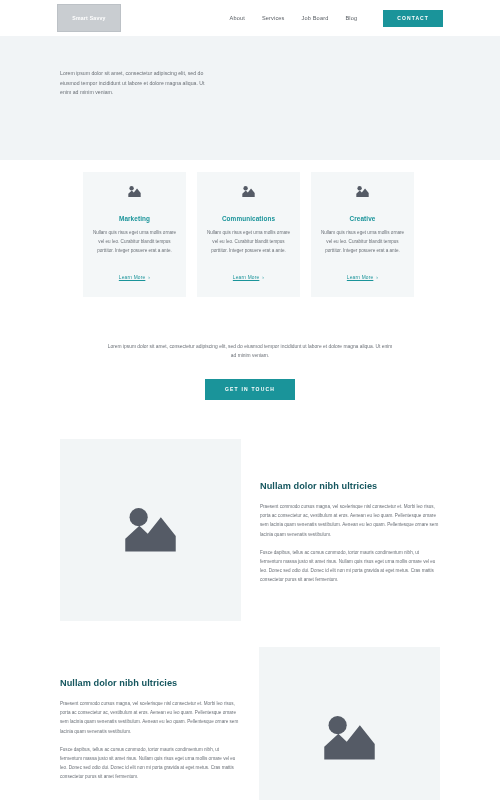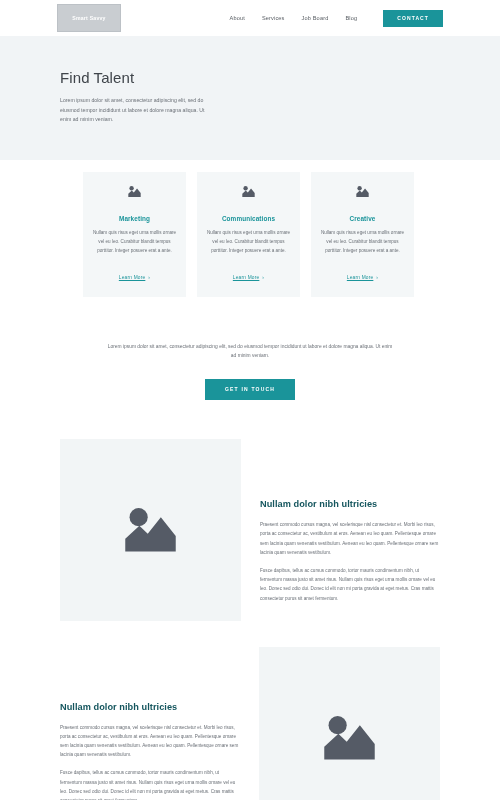--- a/index.html
+++ b/index.html
@@ -160,21 +160,21 @@
     border: none;
     text-transform: uppercase;
     line-height: 1;
     cursor: pointer;
     font-family: "Liberation Sans", sans-serif;
   }
 
   
   .feature {
     display: flex;
-    align-items: center;
+    align-items: flex-start;
     gap: 19px;
     padding: 0 60px 0 60px;
   }
   .feature-a { margin-top: 39px; }
   .feature-b { margin-top: 26px; }
 
   .media {
     background: #f2f5f6;
     width: 181px;
     height: 182px;
@@ -211,21 +211,20 @@
     <nav class="nav">
       <a class="nav-link" href="#">About</a>
       <a class="nav-link" href="#">Services</a>
       <a class="nav-link" href="#">Job Board</a>
       <a class="nav-link" href="#">Blog</a>
       <button class="btn-contact">CONTACT</button>
     </nav>
   </div>
 
   <section class="hero">
-    <h1 class="hero-title">Find Talent</h1>
     <p class="hero-text">Lorem ipsum dolor sit amet, consectetur adipiscing elit, sed do eiusmod tempor incididunt ut labore et dolore magna aliqua. Ut enim ad minim veniam.</p>
   </section>
 
   <section class="cards">
 
     <div class="card">
       <span class="card-icon">
         <svg width="15" height="13" viewBox="0 0 24 21" aria-hidden="true">
           <circle cx="7.3" cy="5.3" r="3.5" fill="#555b66"></circle>
           <path d="M2 19.2 L2 14.2 L7.6 9 L10.9 12.2 L16.1 5.6 L22 13.1 L22 19.2 Z" fill="#555b66"></path>

